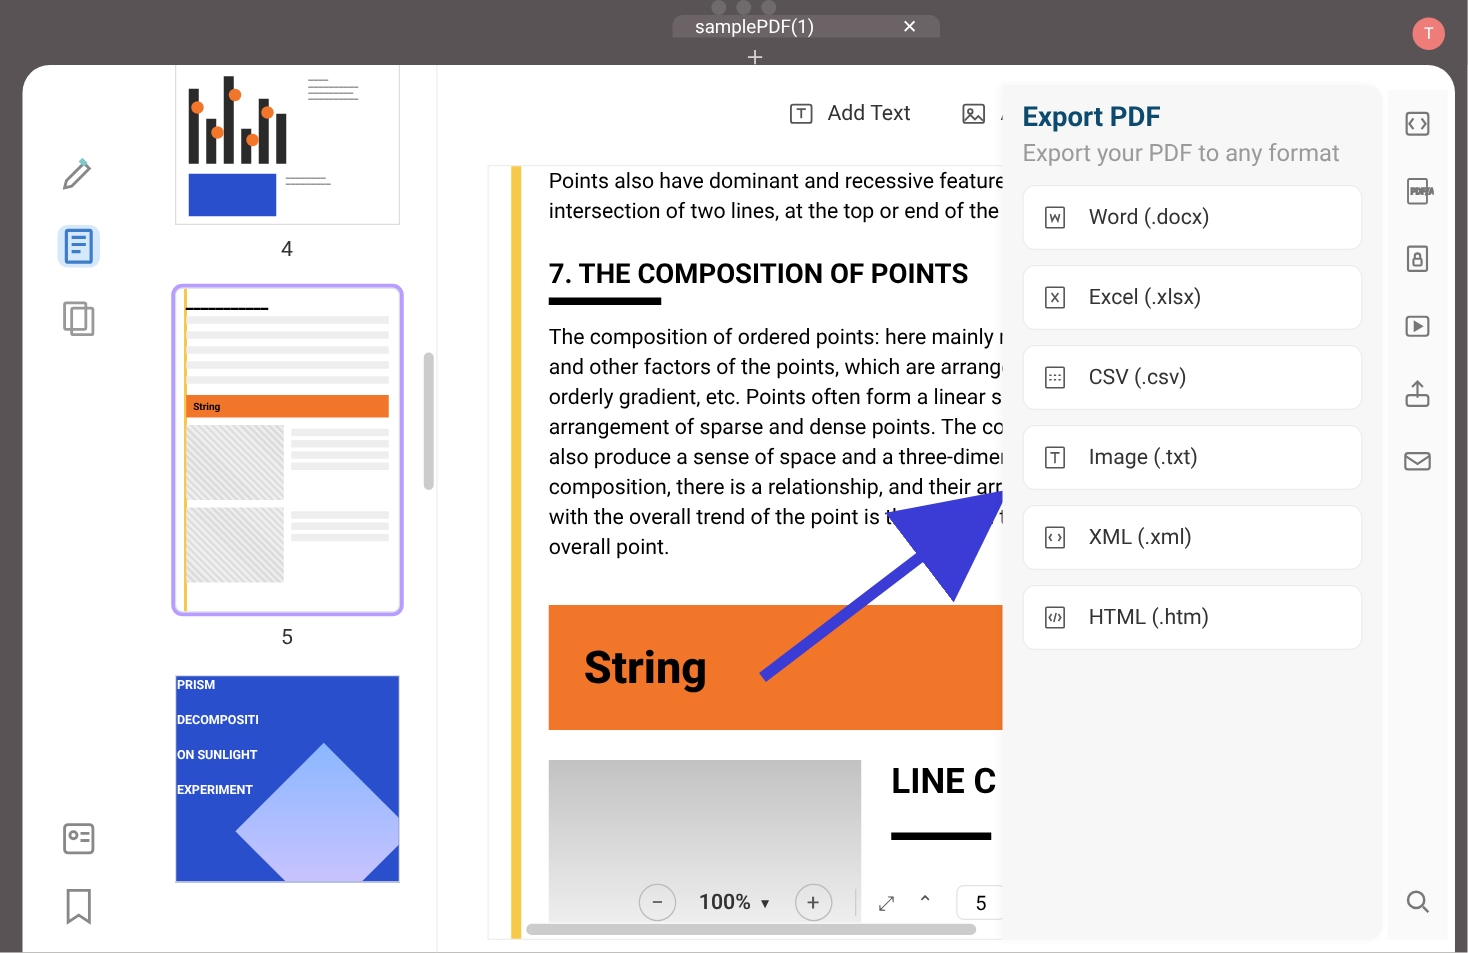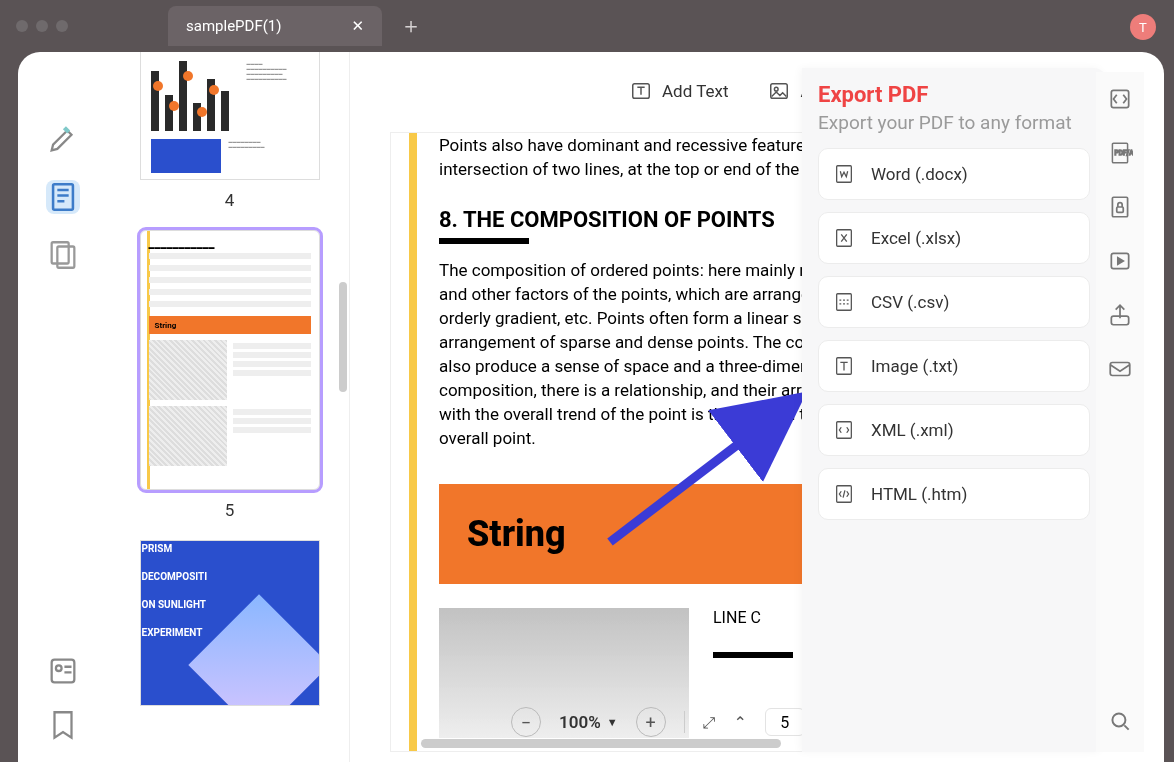--- a/index.html
+++ b/index.html
@@ -1,18 +1,18 @@
 <!DOCTYPE html>
 <html><head>
 <meta charset="utf-8">
 <style>
   * { box-sizing: border-box; margin: 0; padding: 0; }
   body { font-family: -apple-system, BlinkMacSystemFont, "Segoe UI", Roboto, Arial, sans-serif; background: #5a5355; overflow: hidden; width: 1174px; height: 762px; position: relative; }
   
-  .titlebar { height: 52px; background: #5a5355; display:flex; align-items:center; padding-left:16px; position:relative; }
+  .titlebar { height: 52px; background: #5a5355; display:flex; align-items:center; padding-left:16px; position:relative;flex-direction:column; }
   .traffic { display:flex; gap:8px; }
   .tl { width:12px; height:12px; border-radius:50%; background:#6f6a6c; }
   .tab { margin-left: 100px; height:40px; background:#6b6366; border-radius:8px 8px 0 0; display:flex; align-items:center; padding:0 18px; gap:70px; color:#fff; font-size:15px;}
   .tab .close { font-size:15px; }
   .newtab { margin-left:18px; color:#d6d2d3; font-size:22px; }
   .avatar { position:absolute; right:18px; top:14px; width:26px; height:26px; background:#ee7d7a; border-radius:50%; display:flex; align-items:center; justify-content:center; color:#fff; font-size:13px;}
   
   .window { position:absolute; top:52px; left:18px; right:10px; bottom:0; background:#fff; border-top-left-radius:22px; border-top-right-radius:22px; overflow:hidden; }
   
   .leftrail { position:absolute; top:70px; left:0; width:90px; display:flex; flex-direction:column; align-items:center; gap:24px; }
@@ -44,41 +44,41 @@
   
   .pageview { position:absolute; left:352px; right:0; top:10px; bottom:0;  overflow:hidden;}
   .page { position:absolute; left:20px; top:70px; width:640px; bottom:10px; background:#fff; padding:0 24px 0 48px; border:1px solid #eee;}
   .page::before { content:""; position:absolute; left:18px; top:0; bottom:0; width:8px; background:#f8c948;}
   .page h3 { margin:26px 0 6px; font-size:22px; font-weight:700; color:#000;}
   .page .rule { width:90px; height:6px; background:#000; margin-bottom:14px;}
   .page p { font-size:17px; line-height:24px; color:#000; }
   .page .orange { background:#f1762a; height:100px; margin:34px 0 24px; display:flex; align-items:center; padding-left:28px; font-size:36px; font-weight:800; color:#000;}
   .page .row2 { display:flex; gap:24px;}
   .page .photo { width:250px; height:130px; background:linear-gradient(#bcbcbc,#e4e4e4); filter:contrast(1.1);}
-  .page .col2 h4 { font-size:16px; font-weight:400; margin-bottom:25px;}
+  .page .col2 h4 { font-size:28px; font-weight:700; margin-bottom:25px;}
   .page .rule2 { width:80px; height:6px; background:#000; margin-bottom:12px;}
   
   .toptools { position:absolute; top:18px; left:260px; display:flex; gap:40px; align-items:center;text-align:center;}
   .tool { display:flex; gap:10px; align-items:center; font-size:17px; color:#333;}
   .tool svg { width:22px; height:22px;}
   
   .bottombar { position:absolute; bottom:14px; left:120px; display:flex; align-items:center; gap:18px; background:transparent;}
   .circ { width:30px; height:30px; border:1px solid #bbb; border-radius:50%; display:flex; align-items:center; justify-content:center; font-size:18px; color:#555;}
   .zoom { font-size:17px; font-weight:600; color:#333; display:flex; align-items:center; gap:6px;}
   .sep { width:1px; height:22px; background:#ccc;}
   .pagenum { width:40px; height:28px; border:1px solid #e3e3e3; border-radius:6px; display:flex; align-items:center; justify-content:center; font-size:16px;}
   .hscroll { position:absolute; bottom:3px; left:30px; width:360px; height:9px; background:#ccc; border-radius:5px;}
   
   .exportp { position:absolute; top:6px; right:58px; width:304px; bottom:10px; background:#f7f7f8; border-radius:0 12px 12px 0; padding:14px 16px 6px; box-shadow:-2px 0 8px rgba(0,0,0,0.04);}
-  .exportp h2 { font-size:22px; font-weight:700; color:#ef4444; margin-bottom:4px;}
+  .exportp h2 { font-size:22px; font-weight:700; color:#0c4a6e; margin-bottom:4px;}
   .exportp .sub { font-size:19px; color:#9a9a9a; margin-bottom:14px;}
   .exopt { background:#fff; border:1px solid #ececec; border-radius:10px; height:52px; margin-bottom:12px; display:flex; align-items:center; padding:0 14px; gap:16px; font-size:17px; color:#333;}
   .exopt svg, .exopt .ic { width:22px; height:22px; flex:0 0 22px;}
   
-  .rightrail { position:absolute; right:20px; top:10px; width:48px; bottom:10px; display:flex; flex-direction:column; align-items:center; gap:28px; padding-top:14px; background:#fafafa;}
+  .rightrail { position:absolute; right:6px; top:10px; width:48px; bottom:10px; display:flex; flex-direction:column; align-items:center; gap:28px; padding-top:14px; background:#fafafa;}
   .rightrail .rb { width:26px; height:26px; color:#6b6b6b;}
   .rightrail .bottom { margin-top:auto; margin-bottom:18px;}
   
   .arrow { position:absolute; pointer-events:none; }
 </style>
 </head>
 <body>
 
 <div class="titlebar">
   <div class="traffic">
@@ -219,21 +219,21 @@
             <rect x="3" y="4" width="18" height="16" rx="2"></rect>
             <circle cx="9" cy="10" r="2"></circle>
             <path d="M4 18l5-5 4 4 3-3 4 4"></path>
           </svg>
         <span>A</span>
       </div>
     </div>
 
     <div class="page">
       <p>Points also have dominant and recessive features, such as at the intersection of two lines, at the top or end of the line.</p>
-      <h3>8. THE COMPOSITION OF POINTS</h3>
+      <h3>7. THE COMPOSITION OF POINTS</h3>
       <div class="rule"></div>
       <p>The composition of ordered points: here mainly refers to the size, direction and other factors of the points, which are arranged in repetition, or an orderly gradient, etc. Points often form a linear space through the arrangement of sparse and dense points. The composition of points will also produce a sense of space and a three-dimensional dimension. In the composition, there is a relationship, and their arrangement is combined with the overall trend of the point is the line and the surface, which is the overall point.</p>
       <div class="orange">
           <span>String</span>
         </div>
       <div class="row2">
         <div class="photo"></div>
         <div class="col2">
           <h4>LINE C</h4>
           <div class="rule2"></div>

